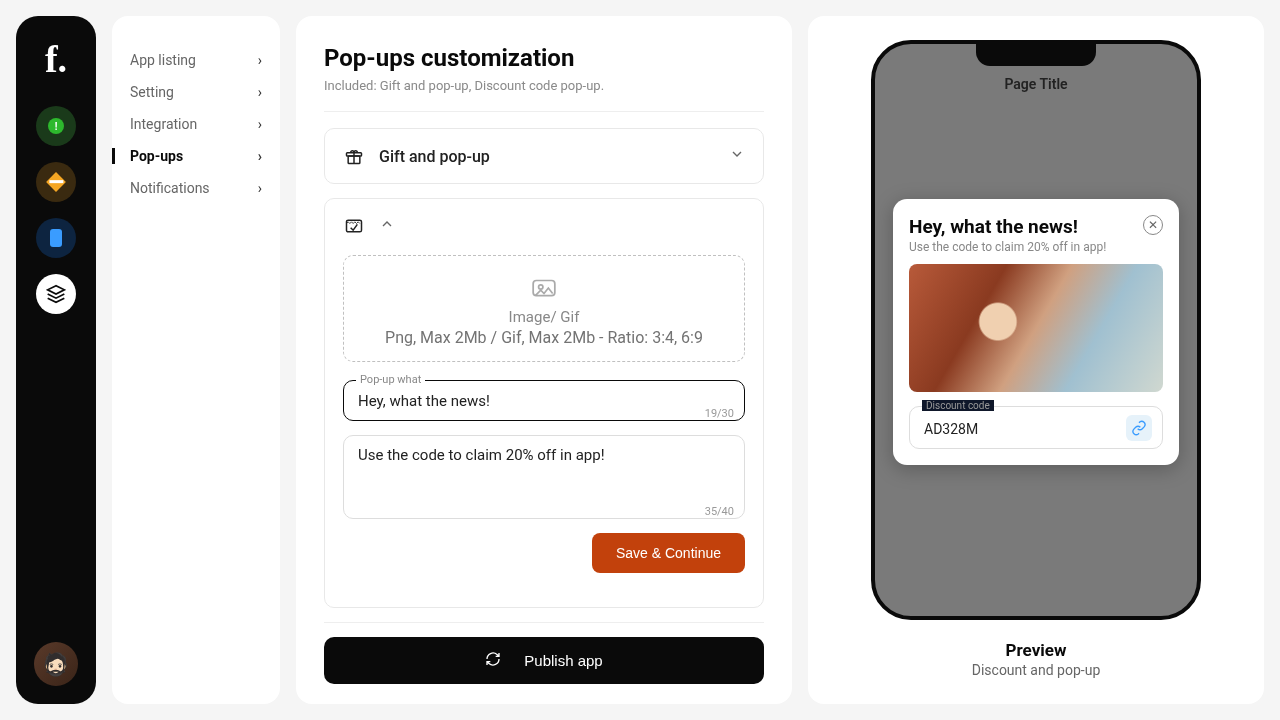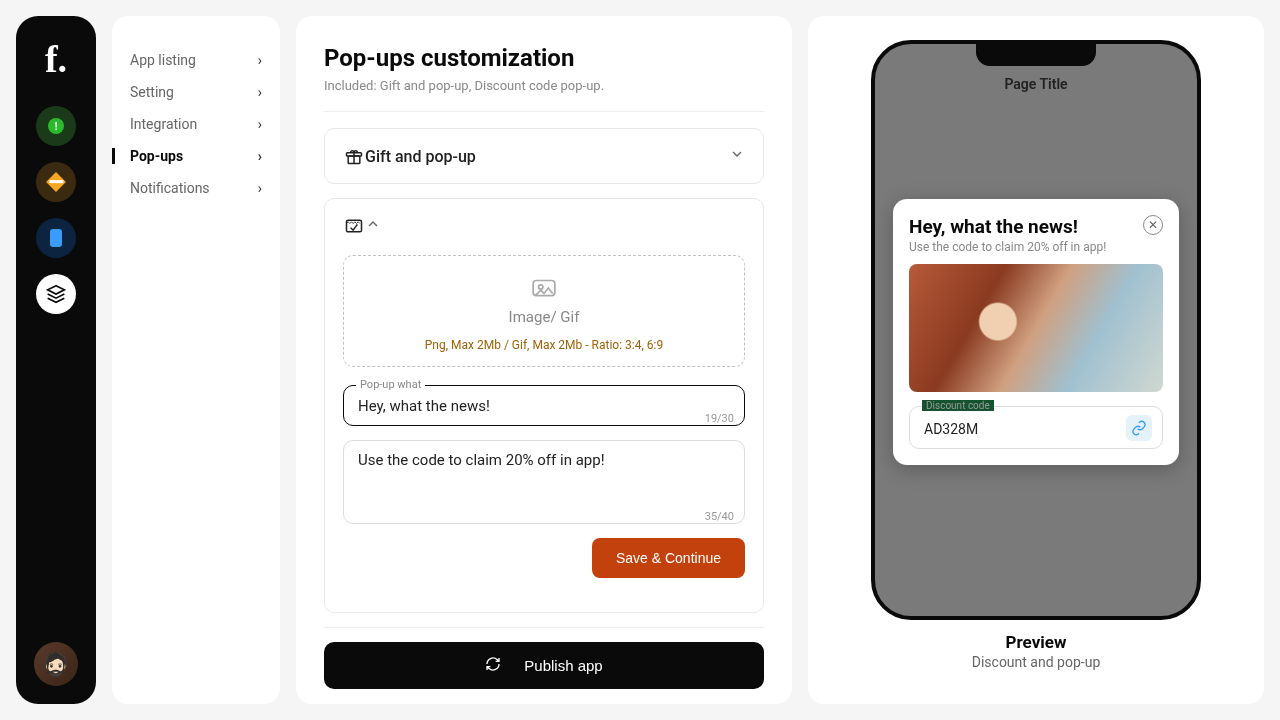--- a/index.html
+++ b/index.html
@@ -101,38 +101,38 @@
   .main h2 { font-size: 24px; font-weight: 700; color: #0a0a0a; margin-bottom: 6px;}
   .main .subtitle { font-size: 13px; color: #8a8a8a; margin-bottom: 18px;}
   .main hr { border: none; border-top: 1px solid #eee; margin-bottom: 16px;}
 
   .accordion {
     border: 1px solid #e8e8e8;
     border-radius: 10px;
     margin-bottom: 14px;
     padding: 16px 18px;
   }
-  .acc-header { display: flex; align-items: center; cursor: pointer;}
+  .acc-header { display: flex; align-items: center; gap: 14px; cursor: pointer;}
   .acc-header .acc-icon { width: 22px; height: 22px; display:flex;align-items:center;justify-content:center;}
   .acc-header .acc-title { flex: 1; font-size: 16px; font-weight: 500; color: #222;}
   .acc-header .acc-chev { color: #666; }
 
   .acc-body { margin-top: 18px; }
 
   .upload-zone {
     border: 1.5px dashed #c0c0c0;
     border-radius: 10px;
     padding: 20px 10px 14px 10px;
     text-align: center;
     color: #999;
     margin-bottom: 18px;
     cursor: pointer;
   }
   .upload-zone .uz-title { font-size: 15px; color: #888; margin-top: 6px;}
-  .upload-zone .uz-sub { font-size: 12px; color: #a16207; margin-top: 12px;}
+  .upload-zone .uz-sub { font-size: 16px; color: #737373; margin-top: 2px;}
 
   .field {
     position: relative;
     border: 1.5px solid #0a0a0a;
     border-radius: 10px;
     padding: 10px 14px 10px 14px;
     margin-bottom: 14px;
   }
   .field.soft { border: 1px solid #ddd; }
   .field .flabel {
@@ -217,31 +217,31 @@
     margin-bottom: 14px;
     position:relative;
     overflow:hidden;
   }
   .popup-card .dc-field {
     position: relative;
     border: 1px solid #ddd; border-radius: 10px;
     padding: 12px 44px 10px 14px;
   }
   .popup-card .dc-field .dclabel {
-    position: absolute; top: -7px; left: 12px; background: #14532d;
+    position: absolute; top: -7px; left: 12px; background: #0f172a;
     padding: 0 4px; font-size: 10px; color: #999;
   }
   .popup-card .dc-field .dcval { font-size: 14px; color: #222;}
   .popup-card .dc-field .copy-ic {
     position: absolute; right: 10px; top: 50%; transform: translateY(-50%);
     width: 26px; height: 26px; border-radius: 6px; background: #e6f2fa;
     display:flex;align-items:center;justify-content:center; cursor:pointer;
   }
 
-  .preview .plabel { margin-top: 12px; font-size: 17px; font-weight: 700; color: #0a0a0a;}
+  .preview .plabel { margin-top: 20px; font-size: 17px; font-weight: 700; color: #0a0a0a;}
   .preview .psub { font-size: 14px; color: #666; margin-top: 2px;}
 
 </style>
 </head>
 <body>
 
 <div class="rail">
   <div class="logo">f.</div>
   <div class="nav-icons">
     <div class="icon-circle ic1">

